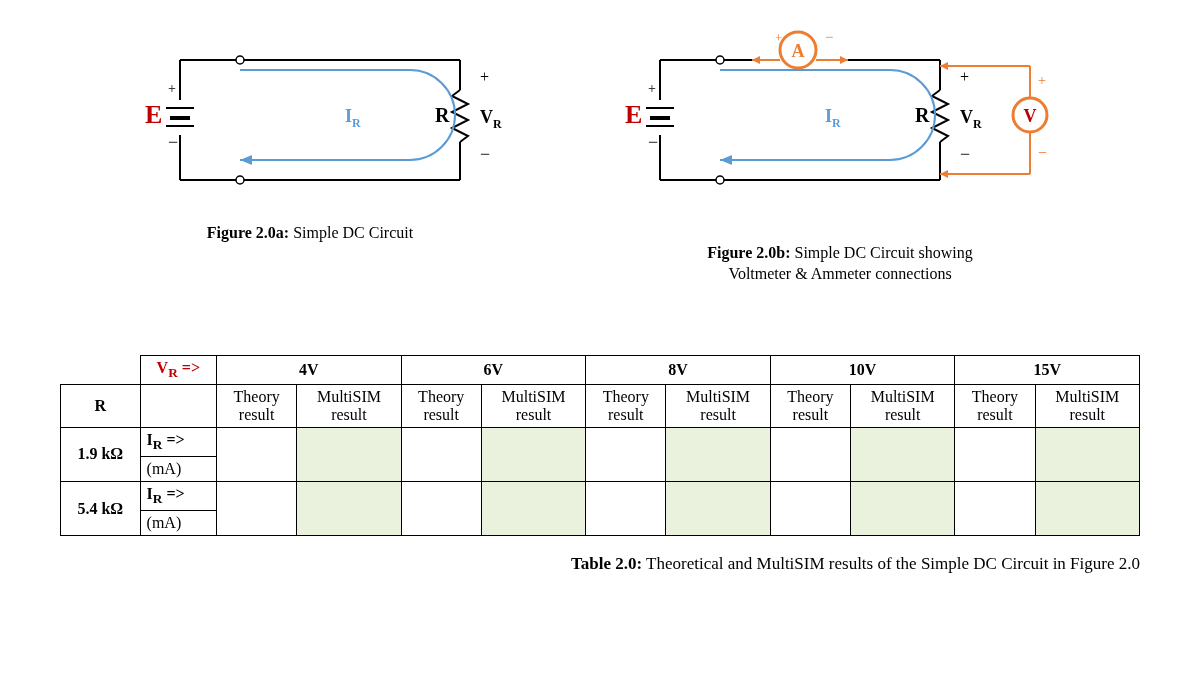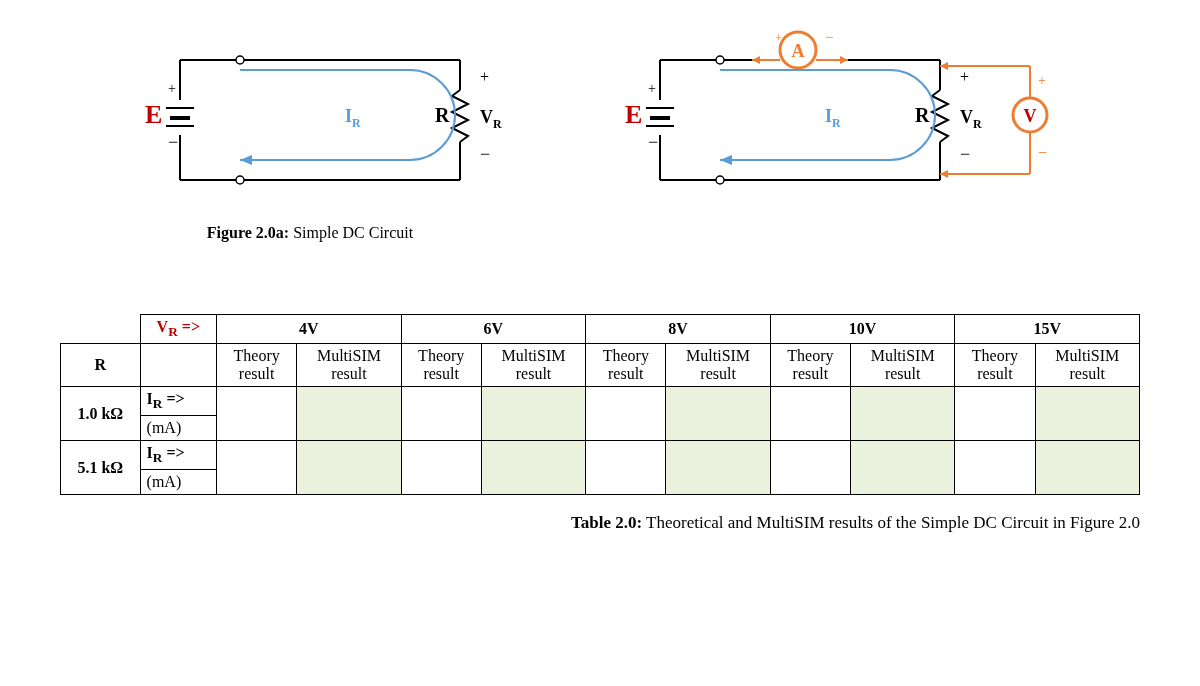--- a/index.html
+++ b/index.html
@@ -168,20 +168,24 @@
         <line x1="450" y1="36" x2="450" y2="68"></line>
         <line x1="450" y1="102" x2="450" y2="144"></line>
         <line x1="450" y1="144" x2="360" y2="144"></line>
         <polygon points="360,144 368,140 368,148" fill="#ed7d31" stroke="none"></polygon>
       </g>
       <circle cx="450" cy="85" r="17" fill="#fff" stroke="#ed7d31" stroke-width="3"></circle>
       <text x="450" y="92" font-size="18" font-weight="bold" fill="#c00000" text-anchor="middle">V</text>
       <text x="458" y="55" font-size="14" fill="#ed7d31">+</text>
       <text x="458" y="128" font-size="16" fill="#ed7d31">−</text>
     </svg>
+    <div class="caption">
+      <b>Figure 2.0b:</b><span> Simple DC Circuit showing</span><br>
+      <span>Voltmeter &amp; Ammeter connections</span>
+    </div>
   </div>
 
 </div>
 
 <table class="data">
   <tbody>
       <tr>
     <td class="corner-blank" style="background:#fff;"></td>
     <td style="font-weight:bold;">
       <span style="color:#c00000">V</span><sub style="color:#c00000">R</sub><span style="color:#c00000"> =&gt;</span>
@@ -201,39 +205,39 @@
     <td><span>MultiSIM</span><br><span>result</span></td>
     <td><span>Theory</span><br><span>result</span></td>
     <td><span>MultiSIM</span><br><span>result</span></td>
     <td><span>Theory</span><br><span>result</span></td>
     <td><span>MultiSIM</span><br><span>result</span></td>
     <td><span>Theory</span><br><span>result</span></td>
     <td><span>MultiSIM</span><br><span>result</span></td>
   </tr>
 
   <tr>
-    <td rowspan="2" class="rhead">1.0 kΩ</td>
+    <td rowspan="2" class="rhead">1.9 kΩ</td>
     <td style="text-align:left; font-weight:bold;"><span>I</span><sub>R</sub><span> =&gt;</span></td>
     <td rowspan="2"></td>
         <td rowspan="2" class="green"></td>
     <td rowspan="2"></td>
         <td rowspan="2" class="green"></td>
     <td rowspan="2"></td>
         <td rowspan="2" class="green"></td>
     <td rowspan="2"></td>
         <td rowspan="2" class="green"></td>
     <td rowspan="2"></td>
         <td rowspan="2" class="green"></td>
   </tr>
   <tr>
         <td style="text-align:left;">(mA)</td>
       </tr>
 
   <tr>
-    <td rowspan="2" class="rhead">5.1 kΩ</td>
+    <td rowspan="2" class="rhead">5.4 kΩ</td>
     <td style="text-align:left; font-weight:bold;"><span>I</span><sub>R</sub><span> =&gt;</span></td>
     <td rowspan="2"></td>
         <td rowspan="2" class="green"></td>
     <td rowspan="2"></td>
         <td rowspan="2" class="green"></td>
     <td rowspan="2"></td>
         <td rowspan="2" class="green"></td>
     <td rowspan="2"></td>
         <td rowspan="2" class="green"></td>
     <td rowspan="2"></td>

